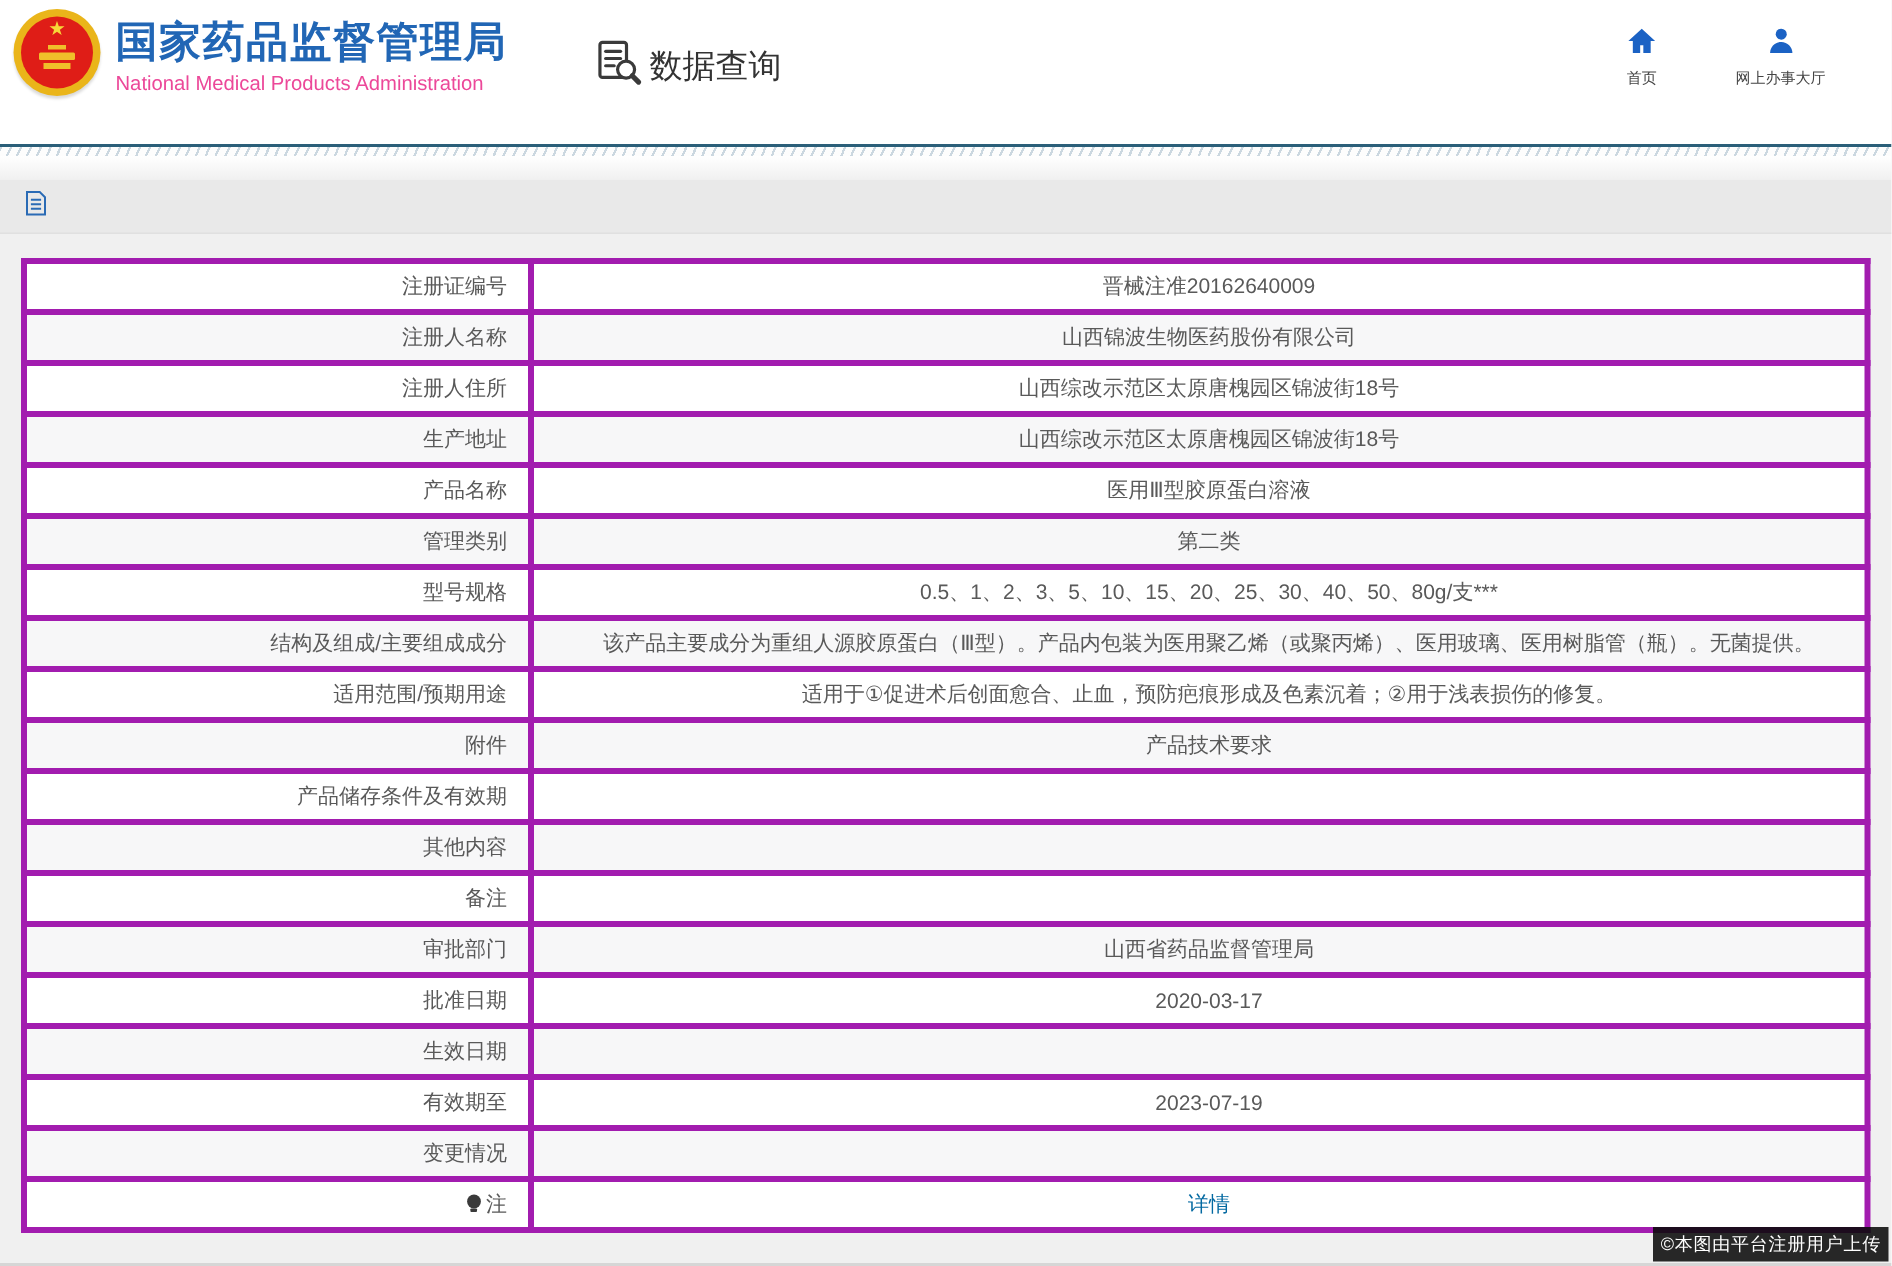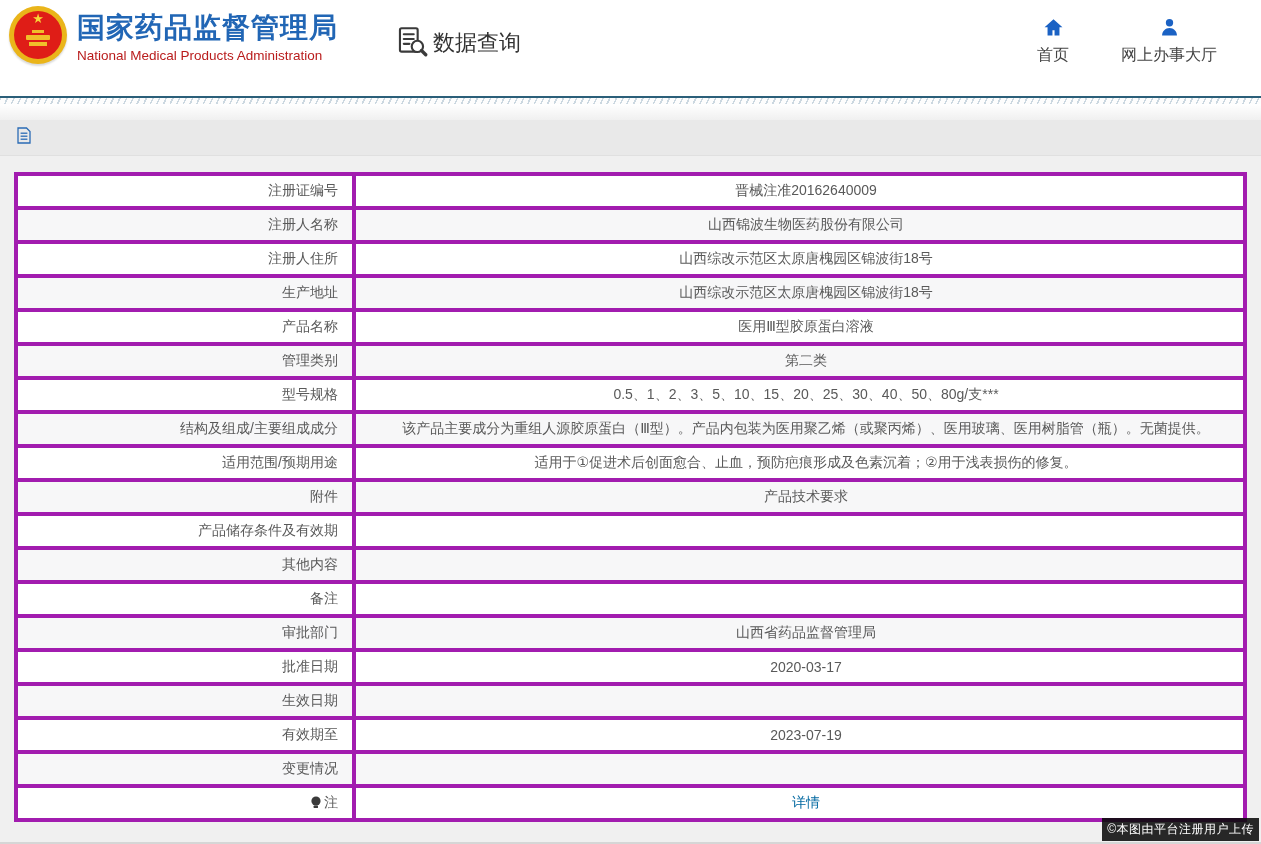--- a/index.html
+++ b/index.html
@@ -46,35 +46,35 @@
   }
   .emblem-gate:before {
     content: ""; position: absolute; left: 6px; top: -5px;
     width: 12px; height: 3px; background: #f0bf2a;
   }
   .org-block { position: absolute; left: 77px; top: 11px; cursor: pointer; }
   .org-zh {
     font-size: 28px; font-weight: bold; color: #2166b5; letter-spacing: 1px;
     line-height: 34px;
   }
-  .org-en { font-size: 13.5px; color: #b91c1c; margin-top: 3px; }
+  .org-en { font-size: 13.5px; color: #ec4899; margin-top: 3px; }
 
   .section-block {
     position: absolute; left: 395px; top: 24px;
     display: flex; align-items: center; gap: 4px; cursor: pointer;
   }
   .section-label { font-size: 22px; color: #333; }
 
   .nav-block { position: absolute; top: 17px; right: 44px; display: flex; gap: 52px; }
   .nav-item {
     display: flex; flex-direction: column; align-items: center; gap: 7px;
     cursor: pointer;
   }
   .nav-item .ico { width: 21px; height: 21px; }
-  .nav-label { font-size: 16px; color: #444; white-space: nowrap; }
+  .nav-label { font-size: 10px; color: #444; white-space: nowrap; }
 
   
   .band-line { height: 2px; background: #2b5f79; }
   .band-hatch {
     height: 6px; background: #fdfdfd;
     background-image: repeating-linear-gradient(115deg,
       rgba(110,145,170,0.35) 0px, rgba(110,145,170,0.35) 1.5px,
       transparent 1.5px, transparent 6px);
   }
   .band-fade { height: 16px; background: linear-gradient(#ffffff, #f0f0f0); }

